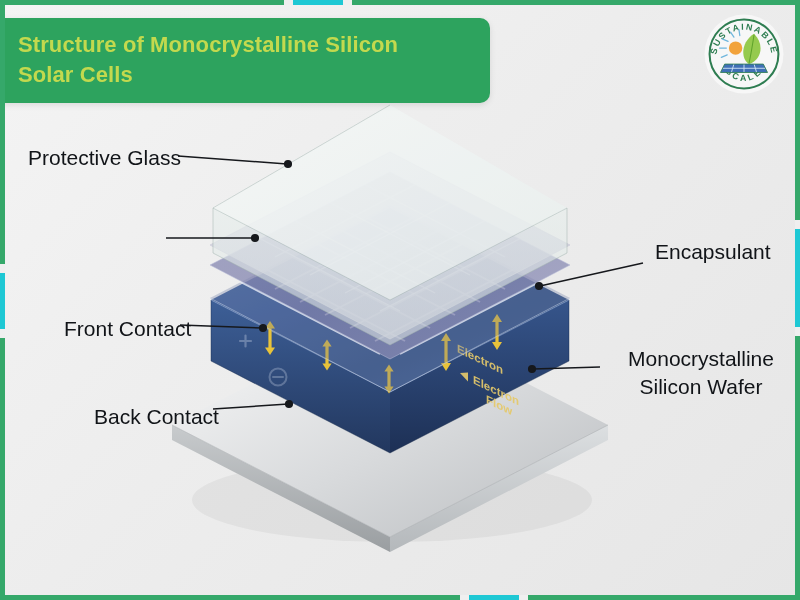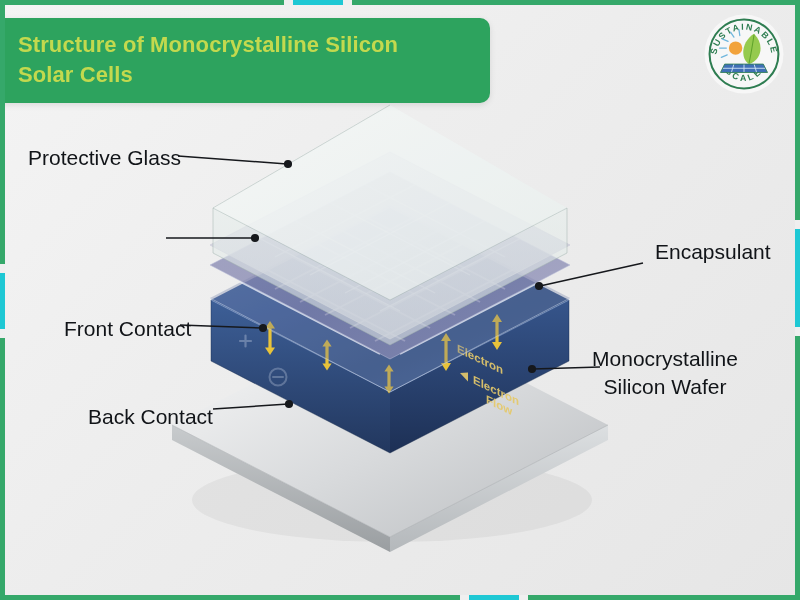--- a/index.html
+++ b/index.html
@@ -319,25 +319,25 @@
         <polygon points="27,62 73,62 78,72 22,72" fill="none" stroke="#2e7d51" stroke-width="1"></polygon>
       </g>
     </svg>
   </div>
 
   <div class="label left-al" style="left:28px;top:144px;">Protective Glass</div>
 
 
   <div class="label left-al" style="left:45px;top:315px;margin-left:19px;">Front Contact</div>
 
-  <div class="label left-al" style="left:88px;top:403px;">Back Contact</div>
+  <div class="label left-al" style="left:94px;top:403px;">Back Contact</div>
 
   <div class="label left-al" style="left:655px;top:238px;">Encapsulant</div>
 
-  <div class="label right-al" style="left:580px;top:345px;width:170px;">Monocrystalline
+  <div class="label right-al" style="left:616px;top:345px;width:170px;">Monocrystalline
 Silicon Wafer</div>
 
   <div class="frame-edge edge-top"></div>
   <div class="frame-edge edge-bottom"></div>
   <div class="frame-edge edge-left"></div>
   <div class="frame-edge edge-right"></div>
 
   <div class="frame-gap gap-t1"></div>
   <div class="frame-gap gap-t2"></div>
   <div class="frame-gap gap-b1"></div>

